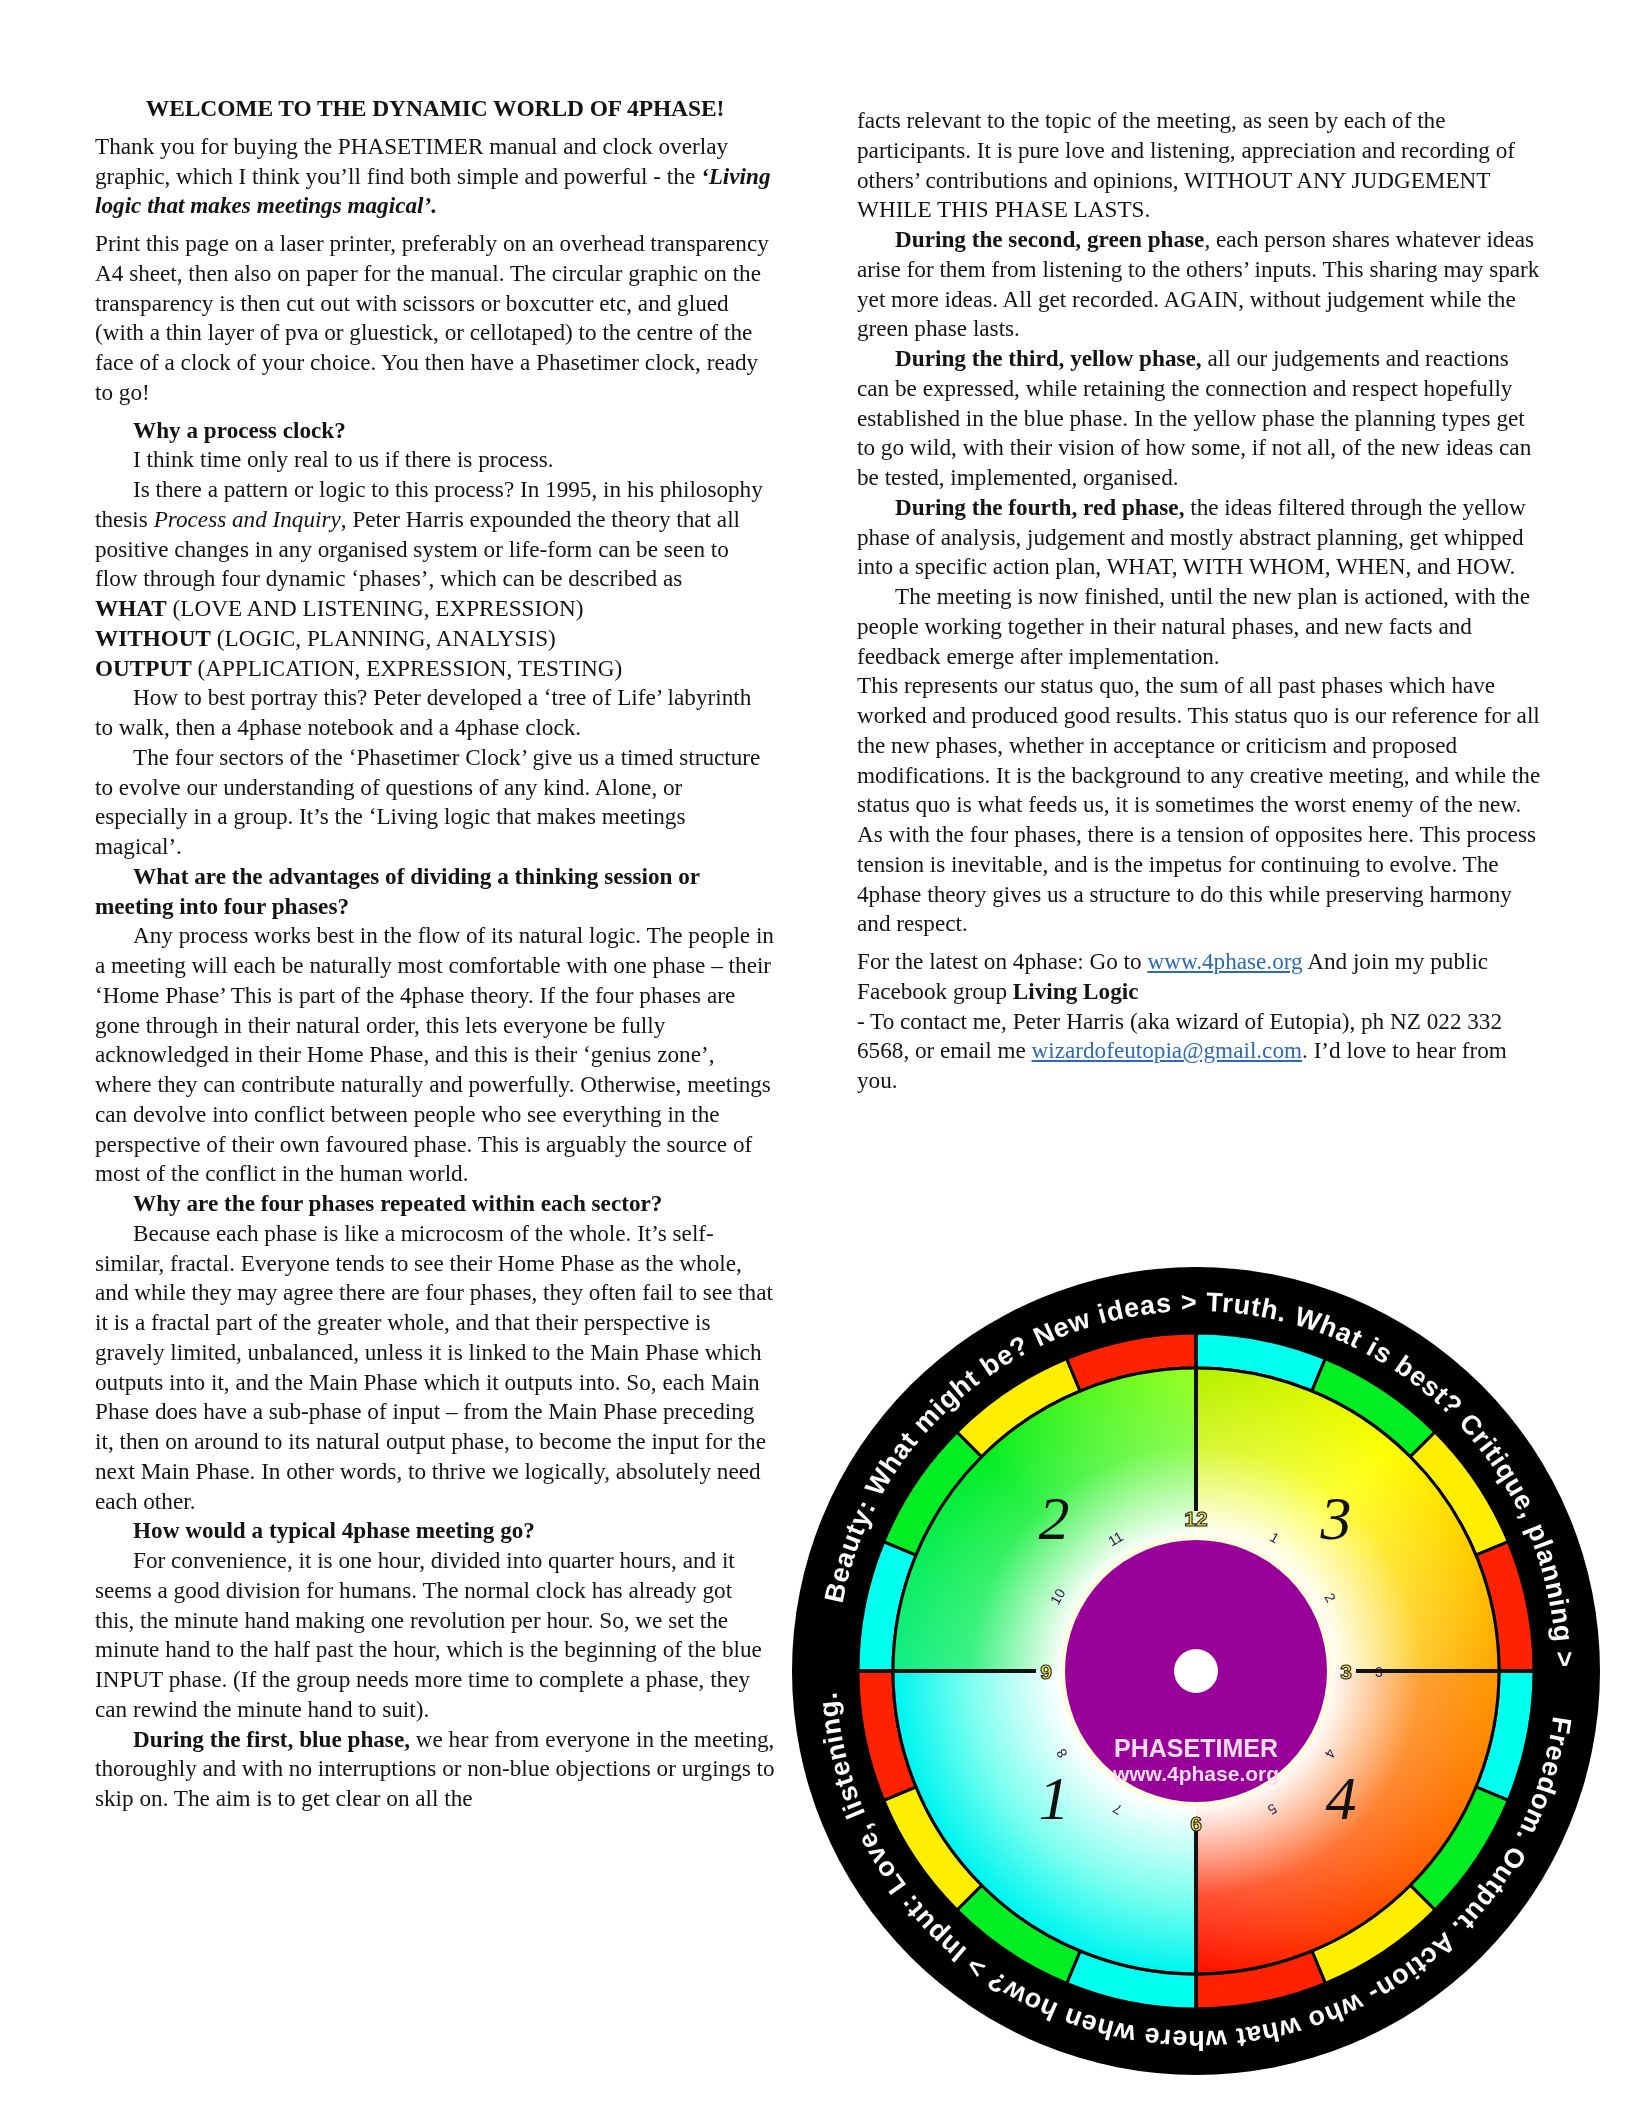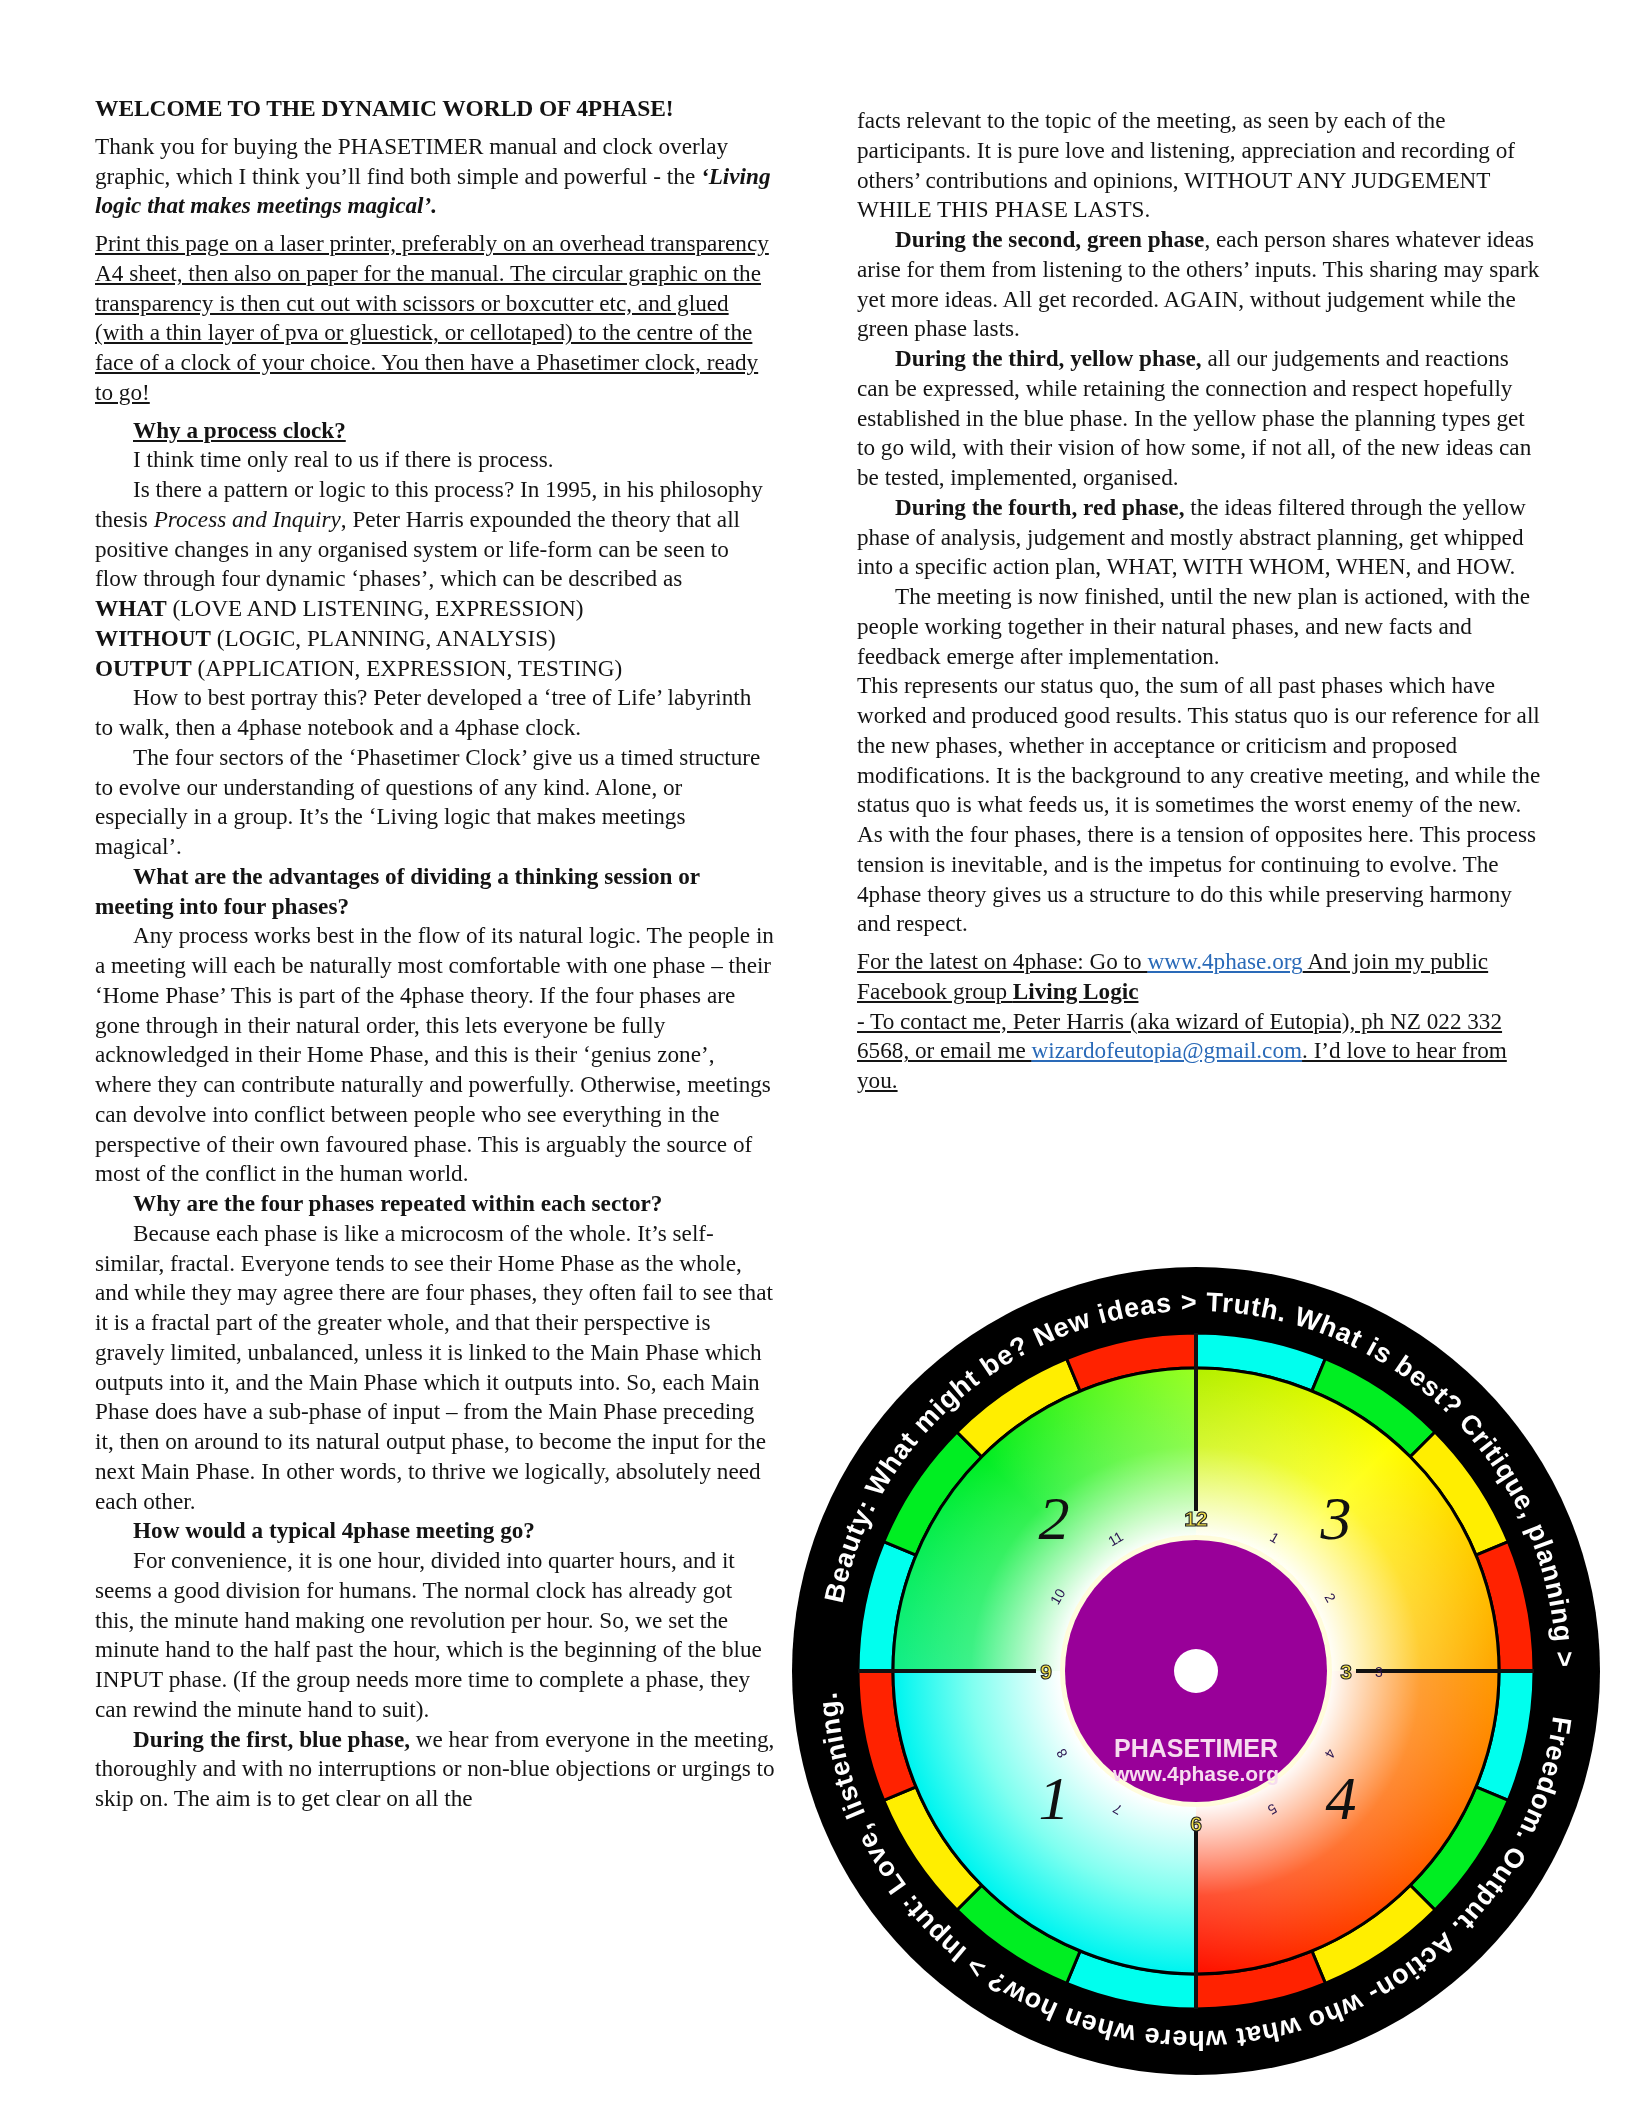--- a/index.html
+++ b/index.html
@@ -2,22 +2,22 @@
 <html><head>
 <meta charset="utf-8">
 <style>
   html, body { margin: 0; padding: 0; background: #ffffff; }
   body { width: 1632px; height: 2112px; position: relative; overflow: hidden;
          font-family: "Liberation Serif", "DejaVu Serif", serif; color: #141414; }
   .col { position: absolute; font-size: 23.2px; line-height: 29.75px; }
   .col-left { left: 95px; top: 94px; width: 680px; }
   .col-right { left: 857px; top: 106px; width: 685px; }
   .col p { margin: 0; }
-  .title { font-weight: bold; font-size: 23.5px; margin-bottom: 8px !important; letter-spacing: -0.1px; }
-  .gap { margin-top: 8px !important; text-decoration: underline; }
+  .title { font-weight: bold; font-size: 23.5px; margin-bottom: 8px !important; letter-spacing: -0.1px; text-align: center; }
+  .gap { margin-top: 8px !important; }
   .ind { text-indent: 38px; }
   .b { font-weight: bold; }
   .bi { font-weight: bold; font-style: italic; }
   .i { font-style: italic; }
   a.link { color: #2a6ab8; text-decoration: underline; }
   .clock { position: absolute; left: 790px; top: 1265px; width: 812px; height: 812px; }
   .clock svg { width: 812px; height: 812px; display: block; }
 </style>
 </head>
 <body>

